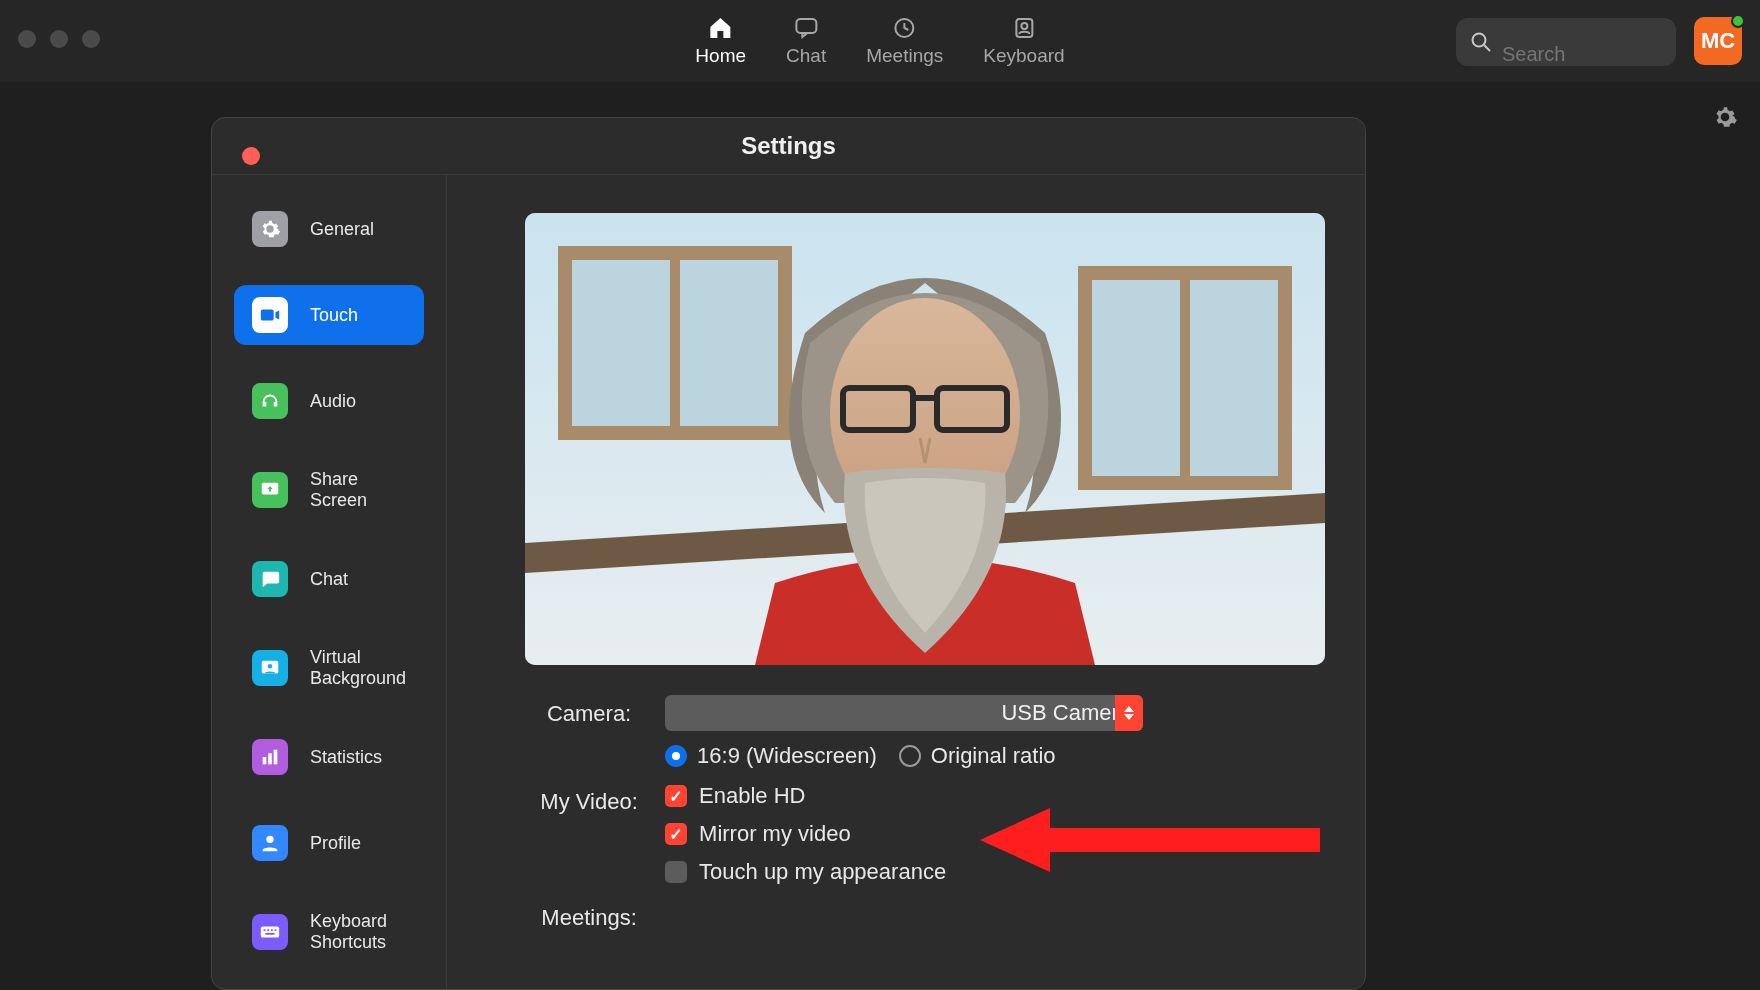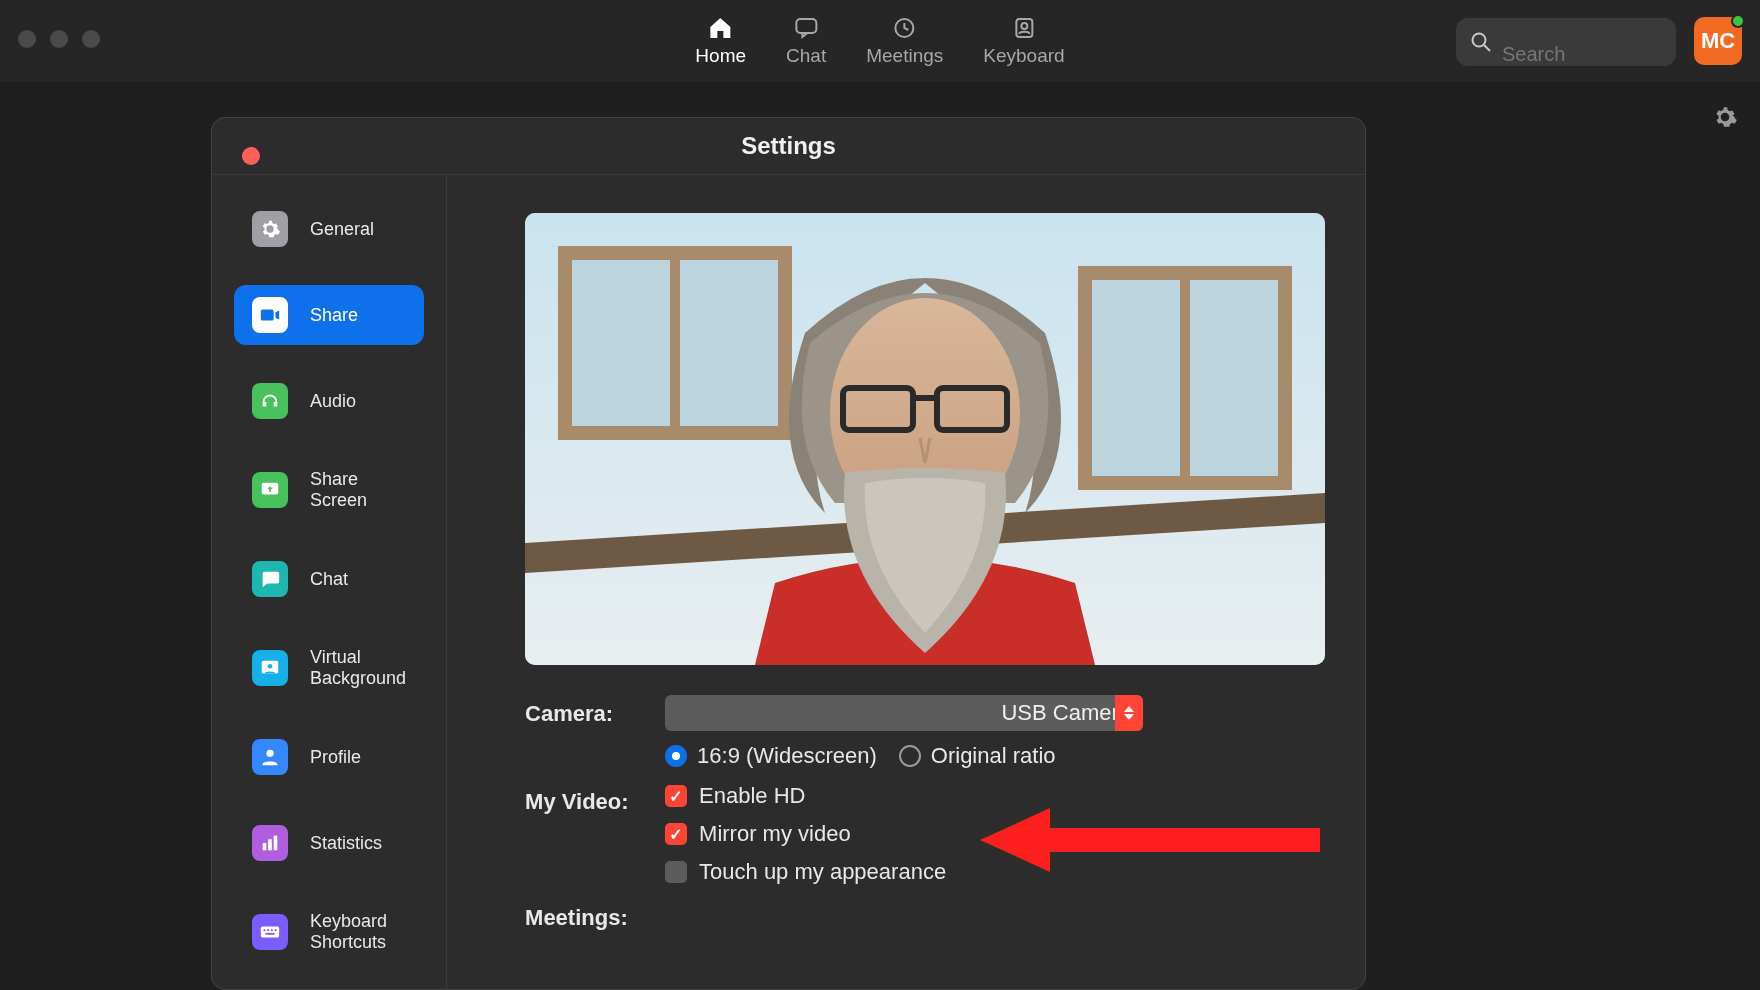--- a/index.html
+++ b/index.html
@@ -45,21 +45,21 @@
   .ic-stats  { background: #b15de0; }
   .ic-keys   { background: #7a5cff; }
   
   
   .panel { flex: 1; padding: 38px 44px 0 78px; }
   .video-preview { width: 800px; height: 452px; border-radius: 10px; overflow: hidden; background: #999; position: relative; }
   .video-preview svg { width: 100%; height: 100%; display: block; }
   
   .form { margin-top: 30px; font-size: 22px; color: #e8e8e8; }
   .form-row { display: flex; align-items: flex-start; margin-bottom: 14px; }
-  .form-label { width: 140px; text-align: left; padding-right: 12px; font-weight: 700; padding-top: 6px; }
+  .form-label { width: 140px; text-align: center; padding-right: 12px; font-weight: 400; padding-top: 6px; }
   .form-controls { flex: 1; display: flex; flex-direction: column; gap: 12px; }
   
   .select { width: 478px; height: 36px; background: #5c5c5c; border-radius: 6px; display: flex; align-items: center; padding: 0 12px; position: relative; cursor: pointer; justify-content: flex-end; }
   .select .sel-val { color: #f0f0f0; }
   .select .sel-arrows { position: absolute; right: 0; top: 0; width: 28px; height: 36px; background: #ff4433; border-radius: 0 6px 6px 0; display: flex; flex-direction: column; align-items: center; justify-content: center; gap: 0px; }
   .select .sel-arrows svg { display: block; }
   
   .radio-row { display: flex; align-items: center; gap: 22px; }
   .radio { display: flex; align-items: center; gap: 10px; cursor: pointer; }
   .radio .r-outer { width: 22px; height: 22px; border-radius: 50%; border: 2.5px solid #9a9a9a; display: flex; align-items: center; justify-content: center; }
@@ -158,21 +158,21 @@
             </svg>
         </span>
         <span>General</span>
       </div>
       <div class="side-item active">
         <span class="side-ico ic-video">
           <svg width="22" height="22" viewBox="0 0 24 24">
               <path fill="#0e71eb" d="M4 6h10a2 2 0 0 1 2 2v8a2 2 0 0 1-2 2H4a2 2 0 0 1-2-2V8a2 2 0 0 1 2-2zm14 3 4-2v10l-4-2V9z"></path>
             </svg>
         </span>
-        <span>Share</span>
+        <span>Touch</span>
       </div>
       <div class="side-item">
         <span class="side-ico ic-audio">
           <svg width="22" height="22" viewBox="0 0 24 24">
               <path fill="#fff" d="M4 13a8 8 0 0 1 16 0v5h-4v-5h2a6 6 0 0 0-12 0h2v5H4v-5z"></path>
             </svg>
         </span>
         <span>Audio</span>
       </div>
       <div class="side-item">
@@ -196,37 +196,37 @@
         <span class="side-ico ic-vbg">
           <svg width="22" height="22" viewBox="0 0 24 24">
               <rect x="3" y="4" width="18" height="14" rx="2" fill="#fff"></rect>
               <circle cx="12" cy="10" r="2.5" fill="#14b0e6"></circle>
               <path d="M6 18c0-3 12-3 12 0" fill="#14b0e6"></path>
             </svg>
         </span>
         <span>Virtual Background</span>
       </div>
       <div class="side-item">
-        <span class="side-ico ic-profile">
-          <svg width="22" height="22" viewBox="0 0 24 24">
-              <circle cx="12" cy="8" r="4" fill="#fff"></circle>
-              <path d="M4 20c0-4 16-4 16 0v1H4v-1z" fill="#fff"></path>
-            </svg>
-        </span>
-        <span>Profile</span>
-      </div>
-      <div class="side-item">
         <span class="side-ico ic-stats">
           <svg width="22" height="22" viewBox="0 0 24 24">
               <rect x="4" y="12" width="4" height="8" fill="#fff"></rect>
               <rect x="10" y="8" width="4" height="12" fill="#fff"></rect>
               <rect x="16" y="4" width="4" height="16" fill="#fff"></rect>
             </svg>
         </span>
         <span>Statistics</span>
+      </div>
+      <div class="side-item">
+        <span class="side-ico ic-profile">
+          <svg width="22" height="22" viewBox="0 0 24 24">
+              <circle cx="12" cy="8" r="4" fill="#fff"></circle>
+              <path d="M4 20c0-4 16-4 16 0v1H4v-1z" fill="#fff"></path>
+            </svg>
+        </span>
+        <span>Profile</span>
       </div>
       <div class="side-item">
         <span class="side-ico ic-keys">
           <svg width="22" height="22" viewBox="0 0 24 24">
               <rect x="2" y="6" width="20" height="12" rx="2" fill="#fff"></rect>
               <rect x="5" y="9" width="2" height="2" fill="#7a5cff"></rect>
               <rect x="9" y="9" width="2" height="2" fill="#7a5cff"></rect>
               <rect x="13" y="9" width="2" height="2" fill="#7a5cff"></rect>
               <rect x="17" y="9" width="2" height="2" fill="#7a5cff"></rect>
               <rect x="7" y="13" width="10" height="2" fill="#7a5cff"></rect>

